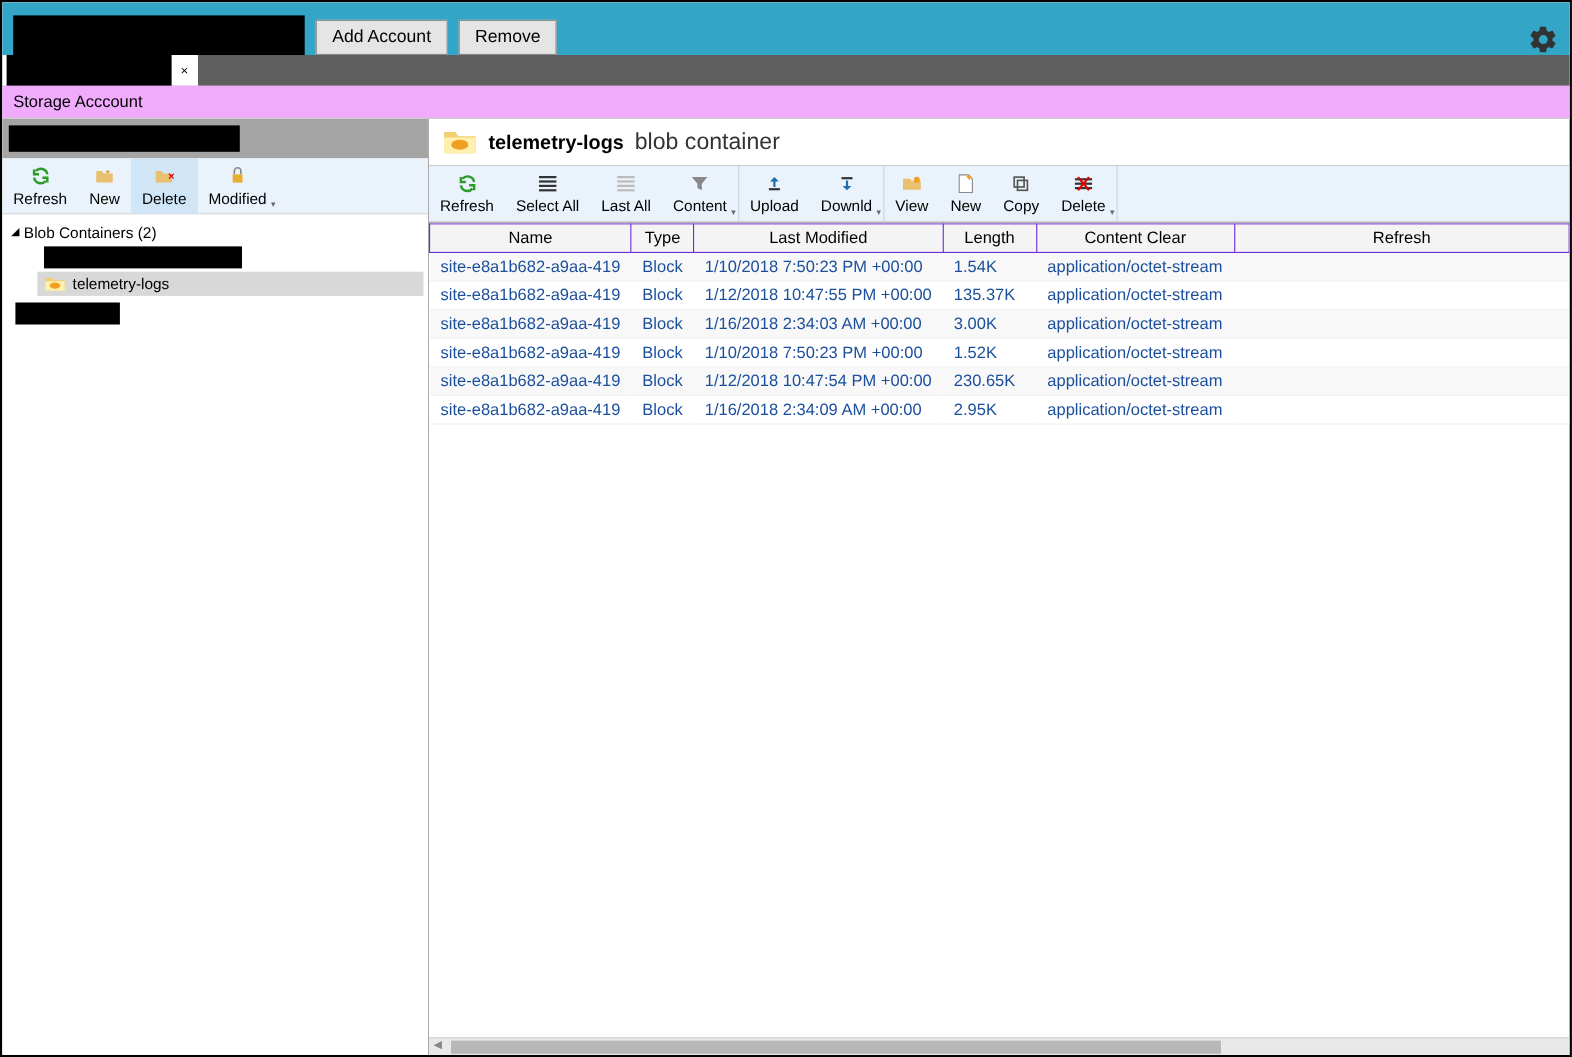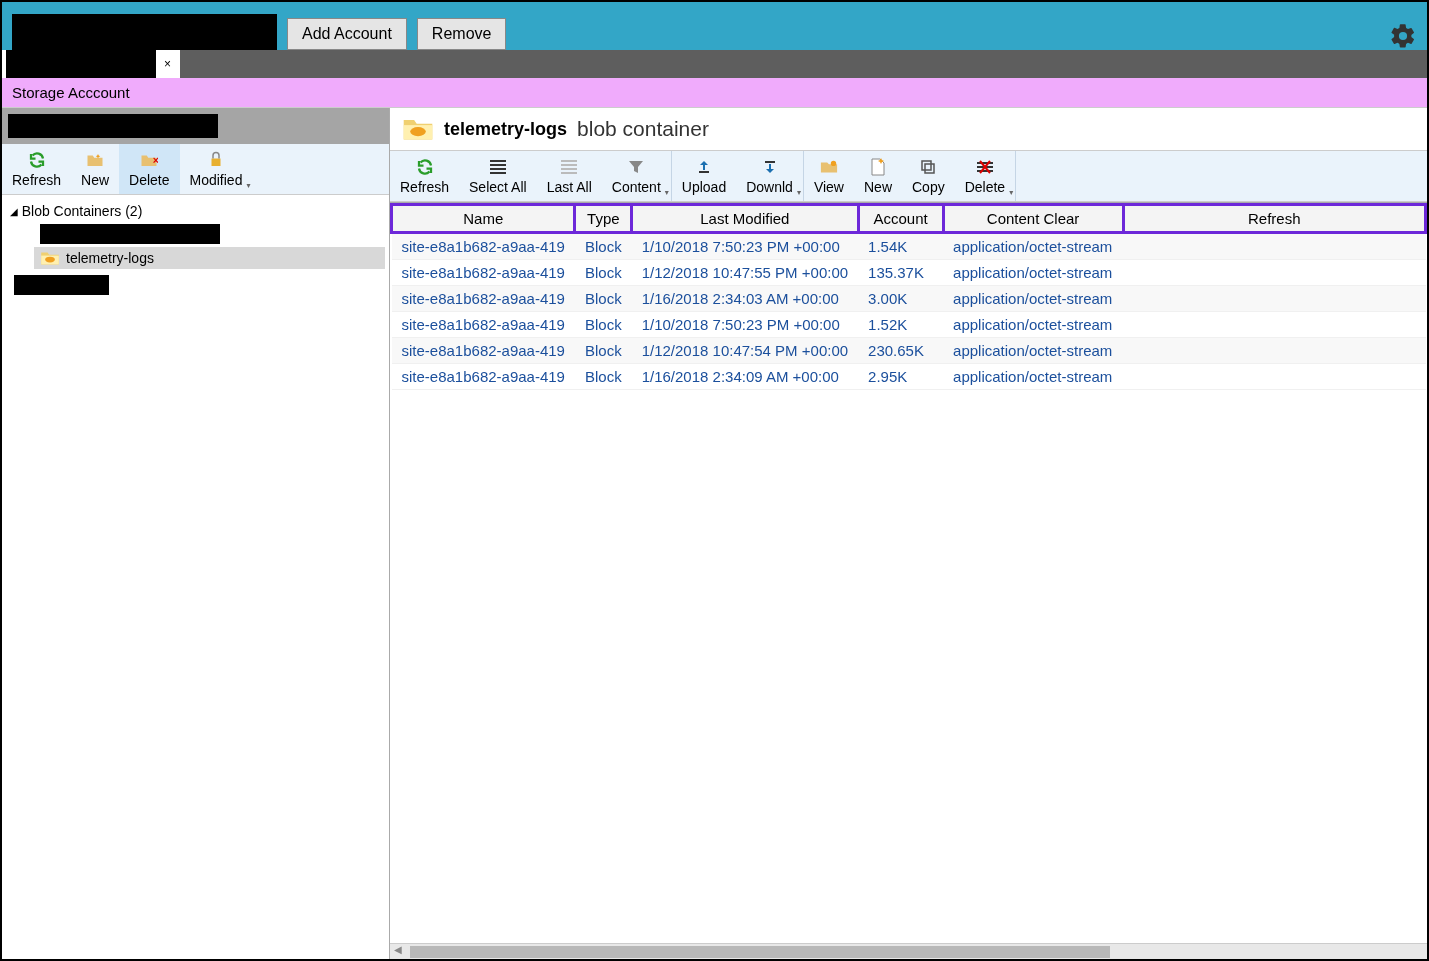--- a/index.html
+++ b/index.html
@@ -33,21 +33,21 @@
 .main{flex:1;display:flex;flex-direction:column;overflow:hidden}
 .main-header{display:flex;align-items:center;gap:10px;padding:8px 12px}
 .main-header .folder-icon{width:32px;height:26px}
 .main-title{font-weight:600;font-size:18px}
 .main-sub{font-size:21px;color:#333}
 .main-meta{font-size:17px;color:#333}
 .main-toolbar{background:#eaf3fb;display:flex;border-top:1px solid #ccc;border-bottom:1px solid #ccc}
 .tgroup{display:flex;border-right:1px solid #c5d5e5}
 .grid{flex:1;overflow:auto;border-top:1px solid #aaa}
 .grid table{width:100%;border-collapse:collapse}
-.grid th{background:#f4f4f4;border:3px solid #6d28d9;padding:4px 8px;font-weight:400;font-size:15px;text-align:center}
+.grid th{background:#f4f4f4;border:1px solid #6d28d9;padding:4px 8px;font-weight:400;font-size:15px;text-align:center}
 .grid td{padding:4px 10px;border-bottom:1px solid #f0f0f0;font-size:15px;white-space:nowrap;overflow:hidden}
 .grid tr:nth-child(odd) td{background:#f8f8f8}
 .grid tr:nth-child(even) td{background:#fff}
 .link{color:#1b4f9c}
 .hscroll{height:16px;background:#e8e8e8;border-top:1px solid #ccc;position:relative}
 .hscroll-thumb{position:absolute;left:20px;top:2px;height:12px;width:700px;background:#b8b8b8}
 </style>
 </head>
 <body>
 
@@ -254,21 +254,21 @@
       </div>
     </div>
 
     <div class="grid">
       <table>
         <thead>
           <tr>
             <th style="width:170px">Name</th>
             <th style="width:50px">Type</th>
             <th style="width:210px">Last Modified</th>
-            <th style="width:85px">Account</th>
+            <th style="width:85px">Length</th>
             <th style="width:180px">Content Clear</th>
             <th>Refresh</th>
           </tr>
         </thead>
         <tbody id="grid-body">
             <tr>
               <td class="link">site-e8a1b682-a9aa-419</td>
               <td class="link">Block</td>
               <td class="link">1/10/2018 7:50:23 PM +00:00</td>
               <td class="link">1.54K</td>

